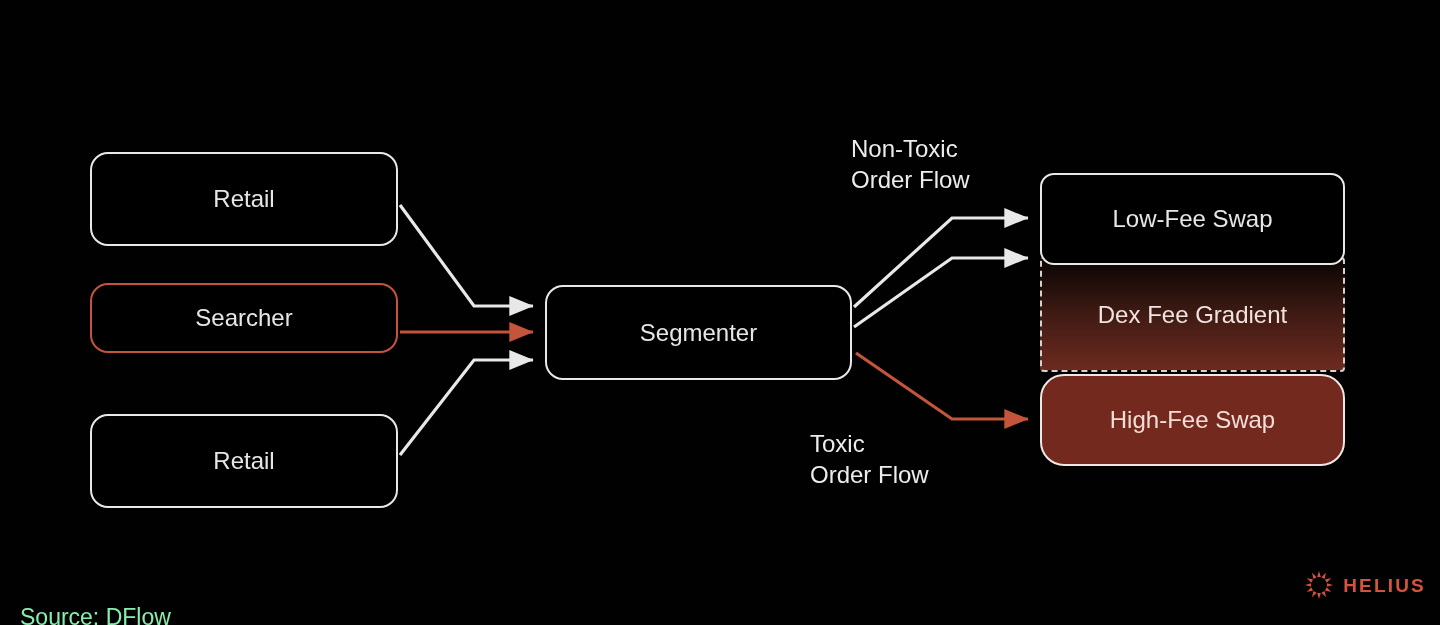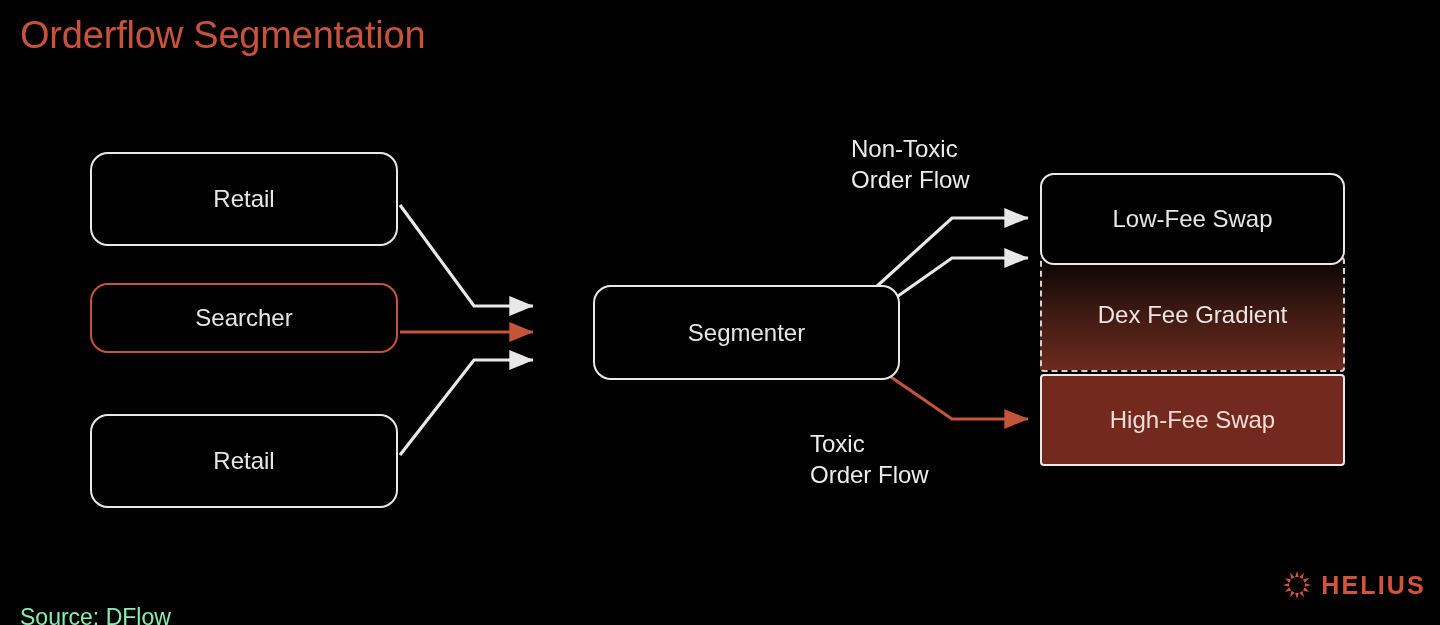--- a/index.html
+++ b/index.html
@@ -56,21 +56,21 @@
     border: 2.5px solid #e8e8e8;
     text-align: center;
   }
   .node.accent {
     border-color: #c4543a;
   }
 
   #node-retail-top   { left: 90px;  top: 152px; width: 308px; height: 94px; }
   #node-searcher     { left: 90px;  top: 283px; width: 308px; height: 70px; }
   #node-retail-bot   { left: 90px;  top: 414px; width: 308px; height: 94px; }
-  #node-segmenter    { left: 545px; top: 285px; width: 307px; height: 95px; margin-left: 48px; }
+  #node-segmenter    { left: 545px; top: 285px; width: 307px; height: 95px; }
 
   
   #fee-stack {
     position: absolute;
     left: 1040px;
     top: 173px;
     width: 305px;
     height: 293px;
   }
   .fee-box {
@@ -100,21 +100,21 @@
     border: 2.5px dashed #d9cfcb;
     border-radius: 4px;
     background: linear-gradient(to bottom, #0a0403 0%, #3d1a13 48%, #6d2a1f 100%);
     color: #f0e3df;
     z-index: 1;
   }
   #fee-high {
     top: 201px;
     height: 92px;
     border: 2.5px solid #efe7e4;
-    border-radius: 4px;
+    border-radius: 24px;
     background: #74291e;
     color: #f3ddd6;
     z-index: 3;
   }
 
   
   .flow-label {
     position: absolute;
     font-size: 24px;
     font-weight: 400;
@@ -137,21 +137,21 @@
   }
   #logo {
     position: absolute;
     right: 14px;
     top: 570px;
     display: flex;
     align-items: center;
     gap: 9px;
   }
   #logo-wordmark {
-    font-size: 25px;
+    font-size: 19px;
     font-weight: 700;
     letter-spacing: 2.2px;
     color: #d4533a;
     line-height: 1;
   }
 
   
   #arrows {
     position: absolute;
     left: 0;
@@ -159,21 +159,20 @@
     width: 1440px;
     height: 625px;
     pointer-events: none;
   }
 </style>
 </head>
 <body>
 
 <div id="slide">
 
-  <div id="title">Orderflow Segmentation</div>
 
   <svg id="arrows" viewBox="0 0 1440 625" width="1440" height="625">
     <defs>
       <marker id="ah-white" markerWidth="9" markerHeight="9" refX="7.4" refY="3.1" orient="auto" markerUnits="strokeWidth">
         <path d="M0,0 L7.6,3.1 L0,6.2 z" fill="#e8e8e8"></path>
       </marker>
       <marker id="ah-accent" markerWidth="9" markerHeight="9" refX="7.4" refY="3.1" orient="auto" markerUnits="strokeWidth">
         <path d="M0,0 L7.6,3.1 L0,6.2 z" fill="#c4543a"></path>
       </marker>
     </defs>

